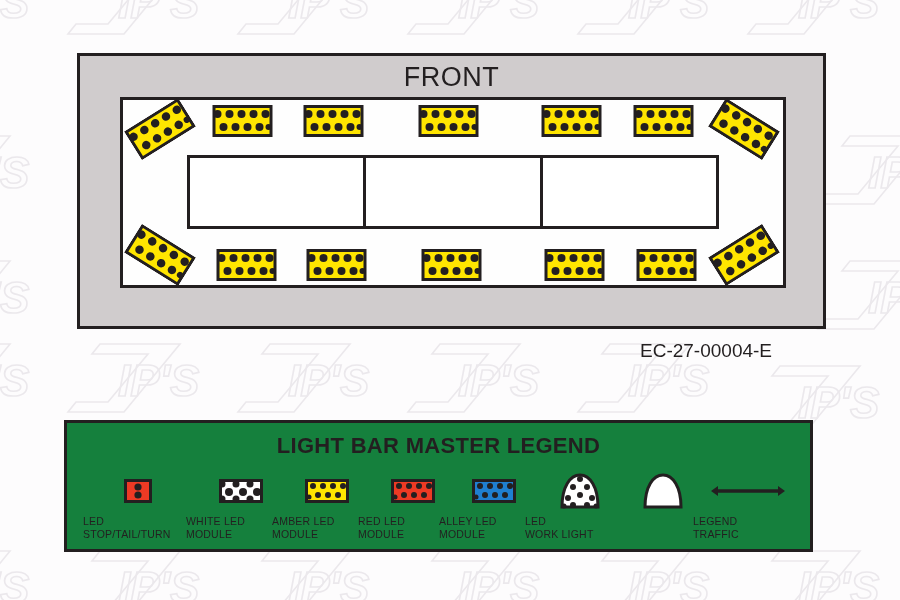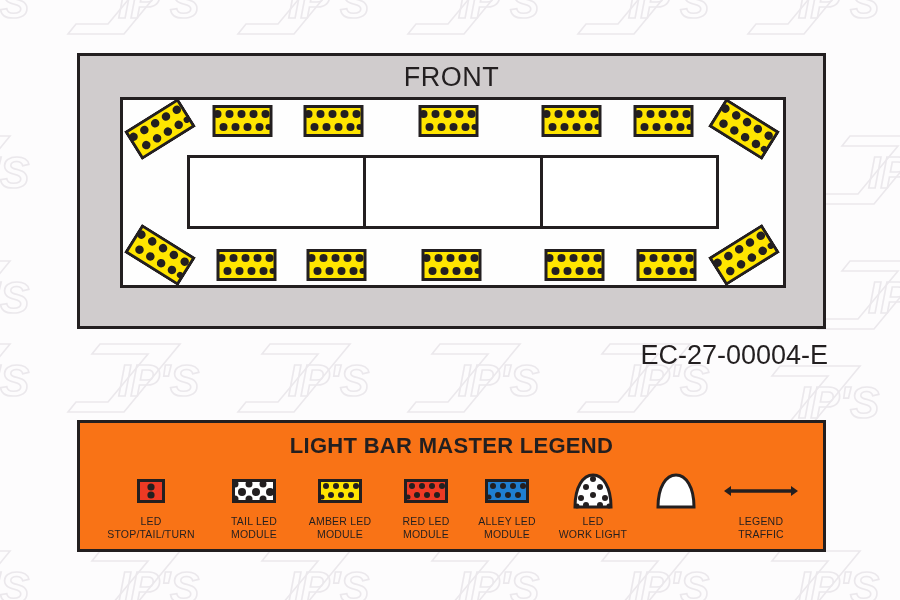--- a/index.html
+++ b/index.html
@@ -25,32 +25,32 @@
     background: #fefefe; border: 3px solid #231f20;
   }
   .window-row {
     position: absolute; left: 64px; top: 55px; width: 526px; height: 68px;
     border: 3px solid #231f20; display: flex; background: #fff;
   }
   .window { flex: 1; height: 100%; }
   .window + .window { border-left: 3px solid #231f20; }
   .module { position: absolute; }
   .doc-id {
-    position: absolute; left: 640px; top: 340px; width: 188px; text-align: right;
-    font-size: 27px; color: #231f20;
+    position: absolute; left: 640px; top: 340px; width: 188px; 
+    font-size: 19px; color: #231f20;
   }
   .legend {
-    position: absolute; left: 77px; top: 420px; width: 743px; height: 126px;
-    background: #f97316; border: 3px solid #231f20;
+    position: absolute; left: 64px; top: 420px; width: 743px; height: 126px;
+    background: #15803d; border: 3px solid #231f20;
   }
   .legend-title {
     position: absolute; left: 0; top: 10px; width: 100%; text-align: center;
     font-size: 22px; font-weight: bold; color: #231f20; letter-spacing: 0.3px;
   }
-  .legend-item { position: absolute; top: 50px; width: 110px; text-align: center; }
+  .legend-item { position: absolute; top: 50px; width: 110px; text-align: left; }
   .legend-icon { height: 36px; display: flex; align-items: center; justify-content: center; }
   .legend-label {
     font-size: 10.5px; line-height: 13px; color: #231f20; margin-top: 6px; letter-spacing: 0.2px;
   }
   .legend-label span { display: block; }
 </style>
 </head>
 <body>
 
 <svg width="0" height="0" style="position:absolute">
@@ -236,21 +236,21 @@
             <circle cx="10" cy="13" r="4"></circle>
             <circle cx="24" cy="13" r="4"></circle>
             <circle cx="38" cy="13" r="4"></circle>
             <circle cx="3" cy="20" r="3.5"></circle>
             <circle cx="17" cy="20" r="3.5"></circle>
             <circle cx="31" cy="20" r="3.5"></circle>
           </g>
       </svg>
     </div>
     <div class="legend-label">
-        <span>TAIL LED</span>
+        <span>WHITE LED</span>
         <span>MODULE</span>
       </div>
   </div>
 
   <div class="legend-item" style="left:205px">
     <div class="legend-icon">
       <svg width="44" height="24" viewBox="0 0 44 24">
         <rect x="1.5" y="1.5" width="41" height="21" fill="#ffe500" stroke="#231f20" stroke-width="3"></rect>
         <g fill="#231f20">
             <circle cx="8" cy="7" r="3"></circle>

